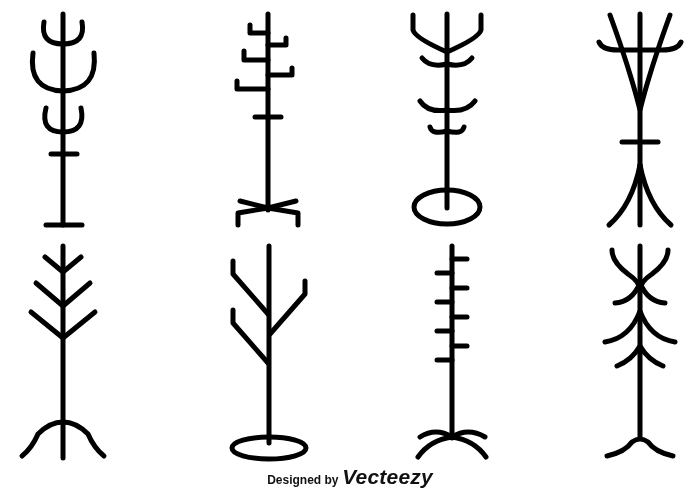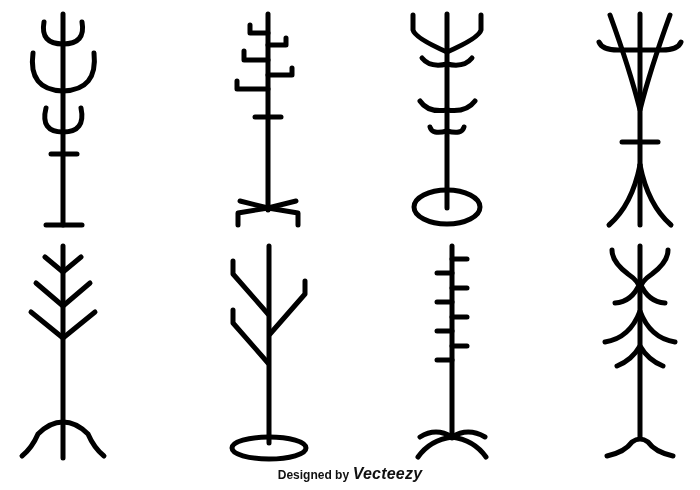--- a/index.html
+++ b/index.html
@@ -1,21 +1,21 @@
 <!DOCTYPE html>
 <html><head>
 <meta charset="utf-8">
 <style>
   html, body { margin: 0; padding: 0; background: #ffffff; }
   body { width: 700px; height: 490px; position: relative; overflow: hidden; font-family: "Liberation Sans", sans-serif; }
   svg.art { position: absolute; left: 0; top: 0; width: 700px; height: 490px; }
   svg.art path, svg.art line, svg.art ellipse { fill: none; stroke: #000; stroke-width: 5; stroke-linecap: round; stroke-linejoin: round; }
   .credit { position: absolute; left: 0; width: 700px; top: 465px; text-align: center; font-size: 13px; color: #111; }
   .credit .pre { font-weight: bold; font-size: 12px; margin-top: 8px; }
-  .credit .brand { font-weight: bold; font-style: italic; font-size: 16px; letter-spacing: 0.2px; }
+  .credit .brand { font-weight: bold; font-style: italic; font-size: 21px; letter-spacing: 0.2px; }
 </style>
 </head>
 <body>
 
 <svg class="art" viewBox="0 0 700 490">
 
   <g>
     <line x1="63" y1="14" x2="63" y2="225"></line>
     <path d="M44 22 Q40 44 63 44 Q86 44 82 22"></path>
     <path d="M33 53 Q28 90 63 91 Q98 90 94 53"></path>

